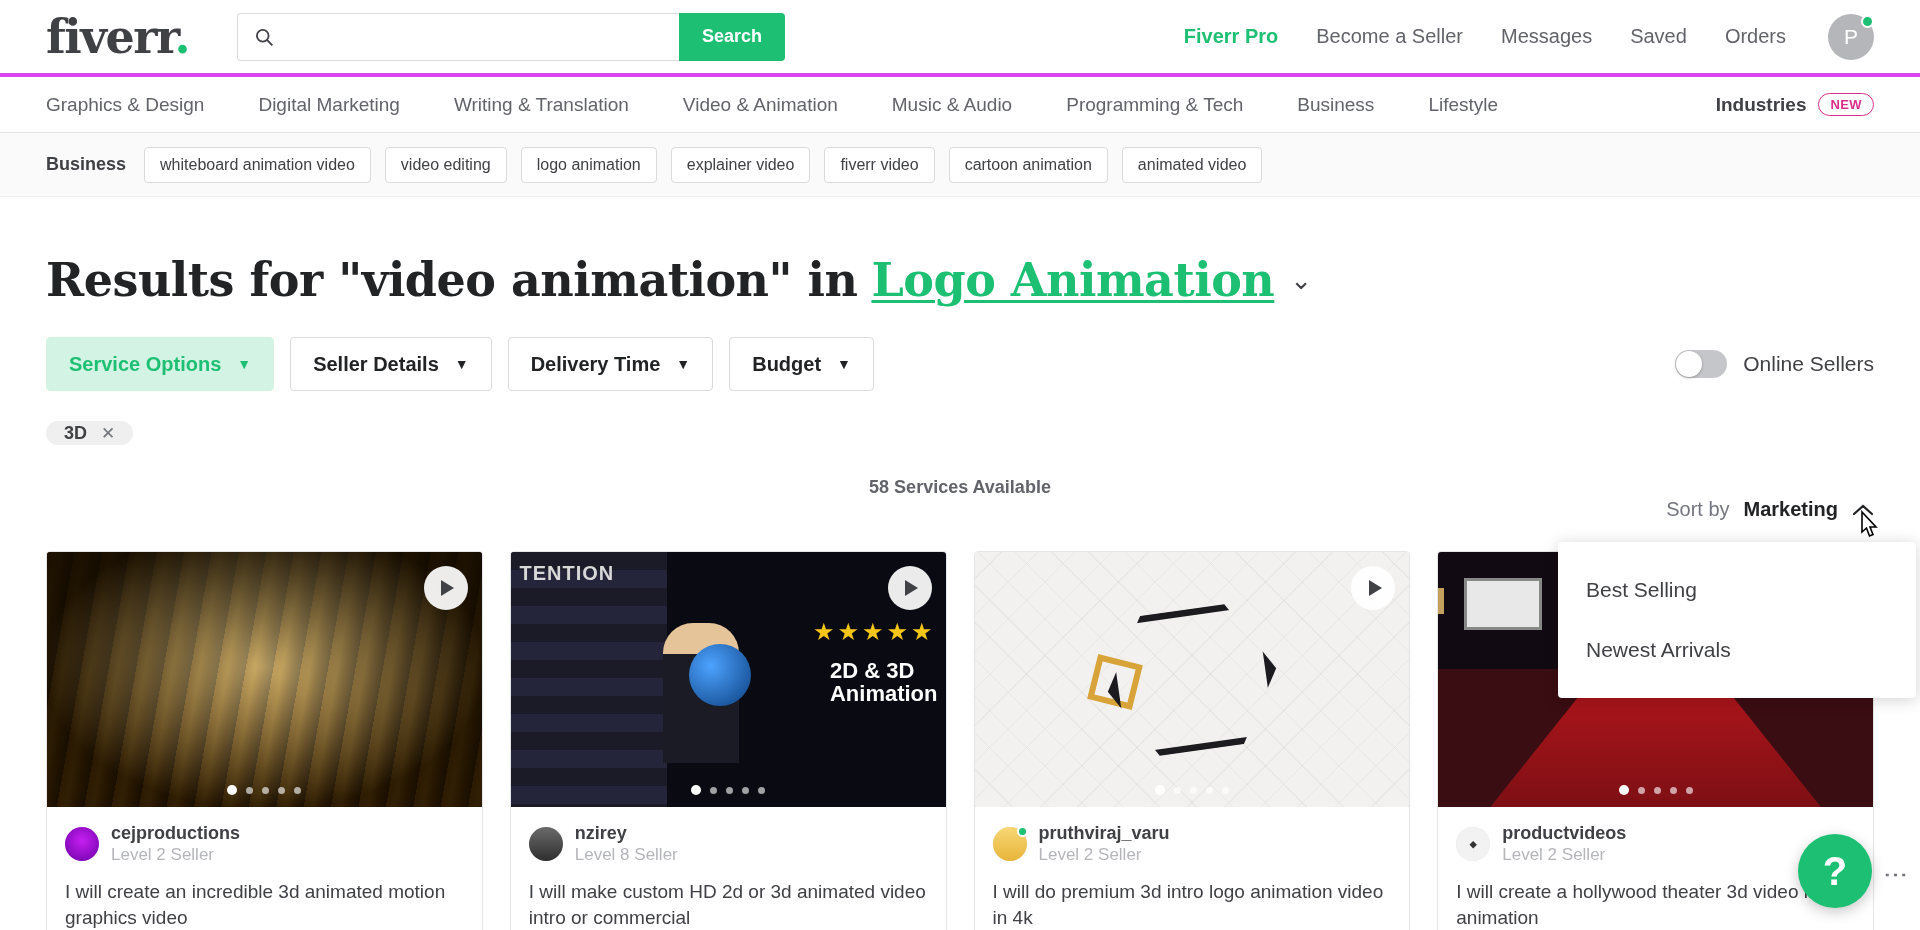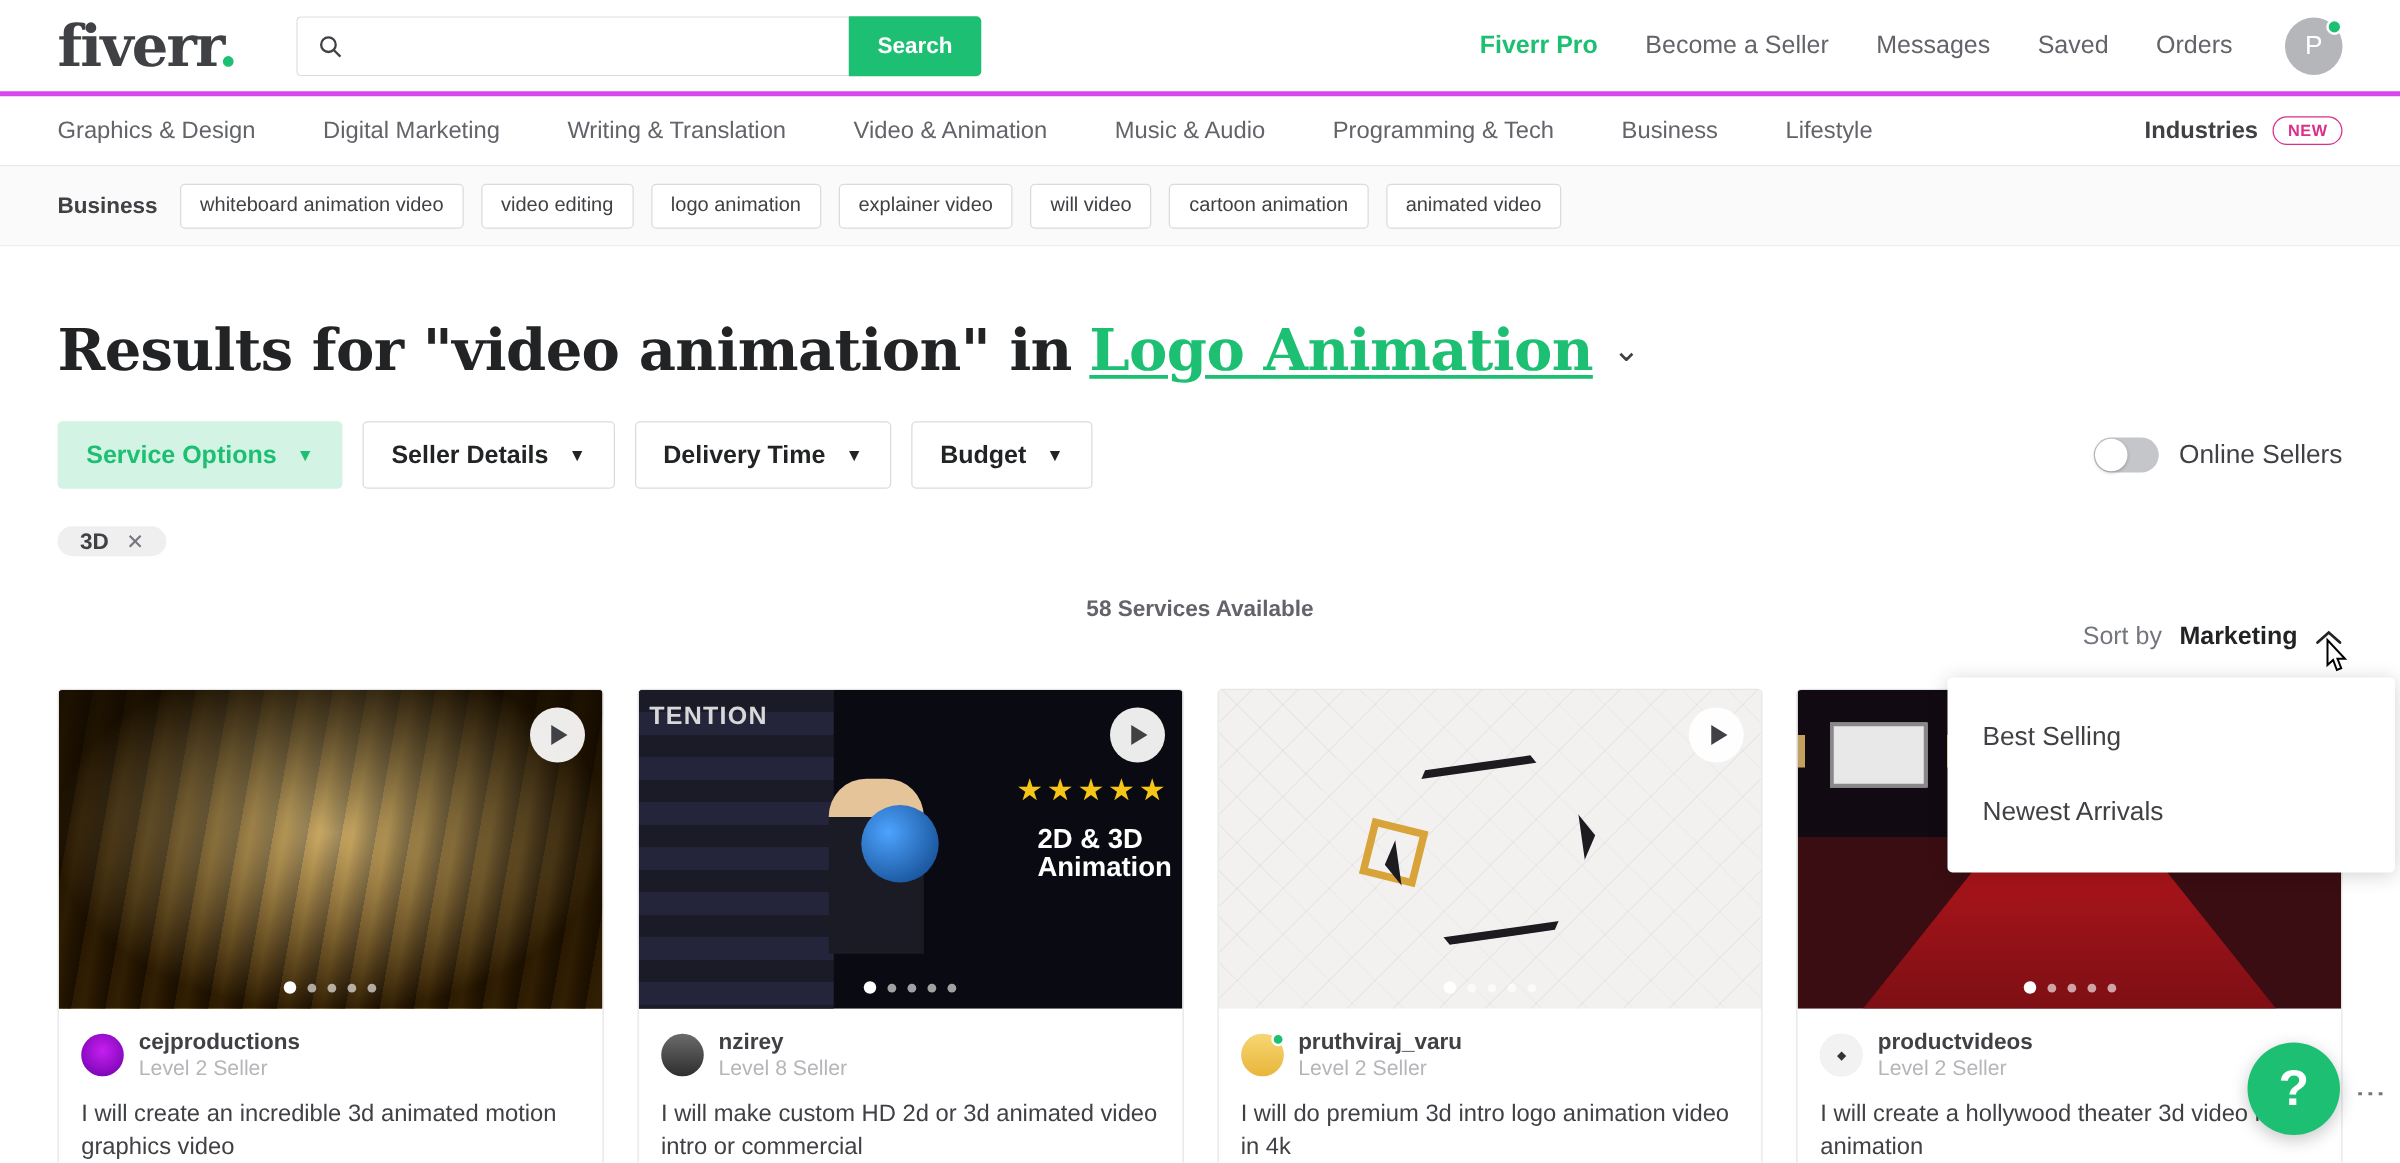--- a/index.html
+++ b/index.html
@@ -487,21 +487,21 @@
     <span class="newbadge">NEW</span>
   </div>
 </div>
 
 <div class="suggested">
   <span class="label">Business</span>
   <span class="chip">whiteboard animation video</span>
   <span class="chip">video editing</span>
   <span class="chip">logo animation</span>
   <span class="chip">explainer video</span>
-  <span class="chip">will video</span>
+  <span class="chip">fiverr video</span>
   <span class="chip">cartoon animation</span>
   <span class="chip">animated video</span>
 </div>
 
 <div class="content">
 
   <h1 class="results-title">
     <span>Results for "video animation" in</span>
     <span class="cat">Logo Animation</span>
     <span class="caret">⌄</span>

